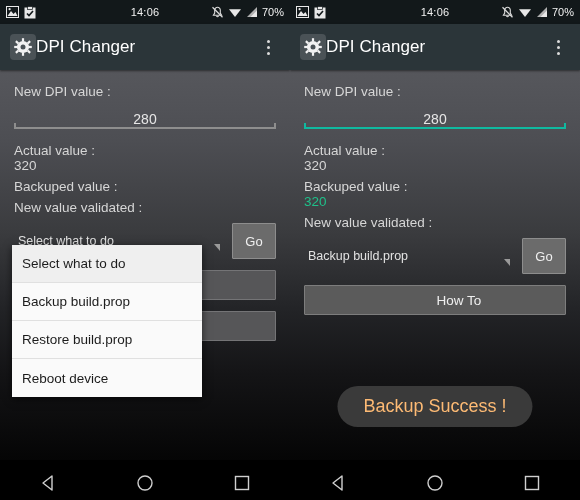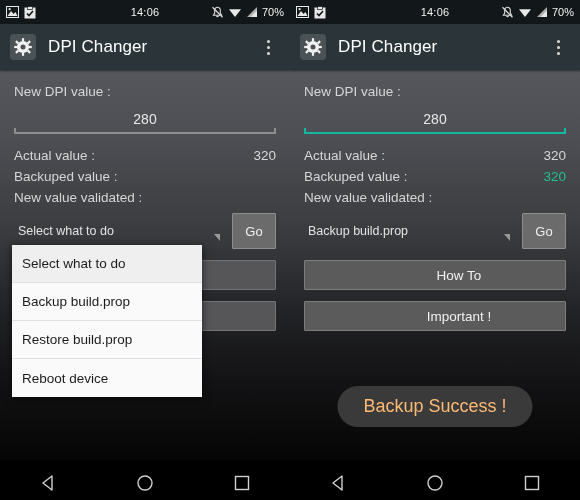--- a/index.html
+++ b/index.html
@@ -29,45 +29,45 @@
   .appbar {
     height:46px; background:#2b3539;
     display:flex; align-items:center; padding:0 10px;
     position:relative; z-index:5;
     box-shadow:0 1px 2px rgba(0,0,0,.5);
   }
   .app-icon {
     width:26px; height:26px; border-radius:4px; background:#4a5256;
     display:flex; align-items:center; justify-content:center; flex:0 0 auto;
   }
-  .app-title { color:#ffffff; font-size:17px; margin-left:12px; letter-spacing:.1px; }
+  .app-title { color:#ffffff; font-size:17px; letter-spacing:.1px; }
   .overflow { margin-left:auto; width:24px; height:30px; display:flex; flex-direction:column;
               align-items:center; justify-content:center; gap:3px; }
   .ov-dot { width:3px; height:3px; border-radius:50%; background:#dcdcdc; }
 
   
   .content {
     position:relative; height:calc(500px - 19px - 46px - 45px);
     background:linear-gradient(180deg,#56575c 0%, #4d4e53 18%, #3a3b3e 42%, #222326 62%, #141416 78%, #050505 100%);
     padding:14px 14px 0 14px;
     color:#dcdcdc;
   }
   .label { font-size:13.5px; color:#d6d6d6; }
   .dpi-field { margin-top:12px; }
-  .dpi-value { text-align:center; font-size:14px; color:#e6e6e6; padding-bottom:5px; }
+  .dpi-value { text-align:center; font-size:14px; color:#e6e6e6; }
   .underline { height:2px; background:#8e8e8e; position:relative; }
   .underline::before, .underline::after {
     content:""; position:absolute; bottom:0; width:2px; height:6px; background:inherit;
   }
   .underline::before { left:0; } .underline::after { right:0; }
   .underline.teal { background:#10b9a0; }
 
   .rows { margin-top:14px; }
   .row { display:flex; justify-content:space-between; align-items:baseline; font-size:13.5px;
-         color:#d6d6d6; margin-bottom:6px; }
+         color:#d6d6d6; margin-bottom:6px;flex-direction:column; }
   .row .val { color:#d6d6d6; }
   .row .val.green { color:#1fc08a; }
 
   .spin-row { display:flex; align-items:center; margin-top:8px; gap:10px; }
   .spinner {
     flex:1; font-size:12.5px; color:#e2e2e2; padding:6px 2px 6px 4px; position:relative;
   }
   .spinner .caret {
     position:absolute; right:2px; bottom:3px;
     width:0;height:0;border-left:6px solid transparent;border-top:7px solid #9a9a9a;
@@ -318,21 +318,20 @@
 
       <div class="spin-row">
         <div class="spinner">
           <span>Backup build.prop</span>
           <span class="caret"></span>
         </div>
         <div class="btn-go">Go</div>
       </div>
 
       <div class="btn-wide">How To</div>
-      <div class="btn-wide">Important !</div>
 
       <div class="toast">Backup Success !</div>
     </div>
 
     <div class="navbar">
       <div class="nav-btn">
         <svg width="20" height="20" viewBox="0 0 20 20">
             <path d="M14 3 L5 10 L14 17 Z" fill="none" stroke="#cfcfcf" stroke-width="1.4" stroke-linejoin="round"></path>
           </svg>
       </div>

